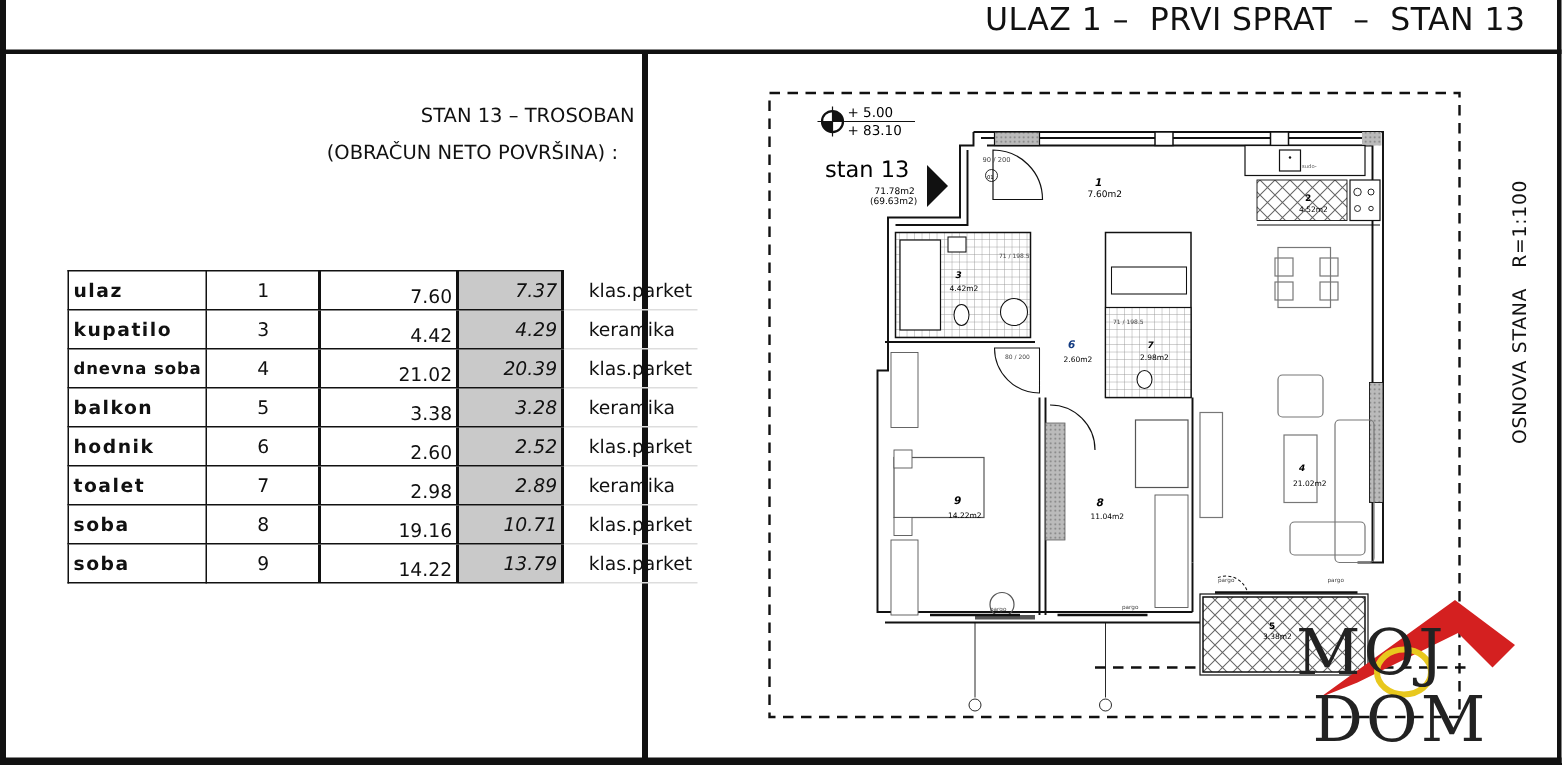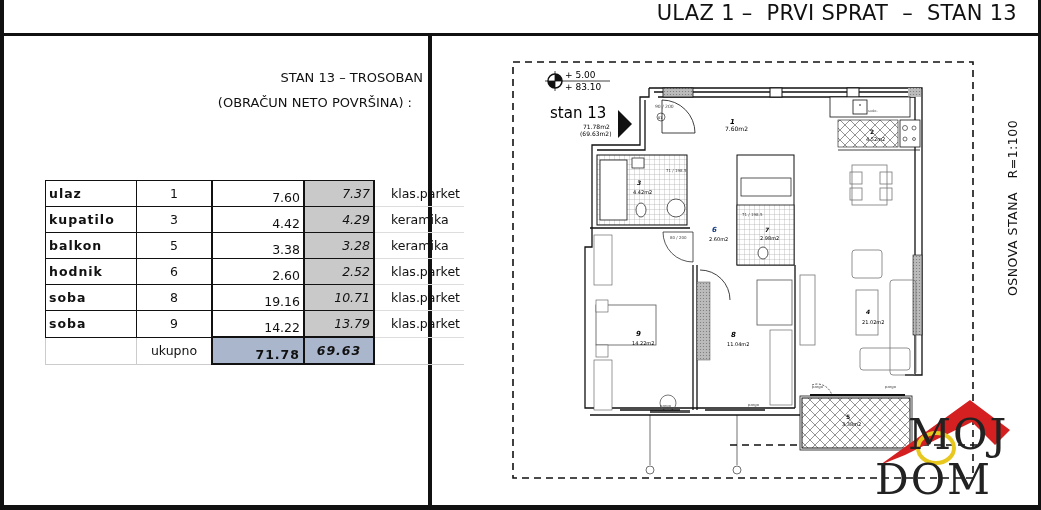--- a/index.html
+++ b/index.html
@@ -24,21 +24,21 @@
   table.areas td.neto { width:62px; text-align:right; background:#c9c9c9; font-style:italic; border-right:2px solid #111; border-left:2px solid #111; }
   table.areas td.mat { width:70px; border:none; border-bottom:1px solid #ddd; padding-left:16px; }
   table.areas tr.total td { border-color:#ccc; }
   table.areas tr.total td.bruto, table.areas tr.total td.neto { background:#a9b6cb; border:2px solid #111; font-weight:bold; letter-spacing:1px; }
   table.areas tr.total td.neto { text-align:center; font-weight:bold; }
   table.areas tr.total td.num { text-align:center; }
 
   .plan { left:510px; top:60px; }
   .scale-label { left:1005px; top:296px; transform-origin:0 0; transform:rotate(-90deg); font-size:12.5px; white-space:pre; letter-spacing:0.5px; }
   .logo { left:860px; top:400px; }
-  .logo-moj { left:908px; top:410px; font-family:"DejaVu Serif", serif; font-size:42px; letter-spacing:2px; color:#222; }
+  .logo-moj { left:864px; top:410px; font-family:"DejaVu Serif", serif; font-size:42px; letter-spacing:2px; color:#222; }
   .logo-dom { left:875px; top:455px; font-family:"DejaVu Serif", serif; font-size:42px; letter-spacing:2px; color:#222; }
 </style>
 </head>
 <body>
 
 <div class="abs frame-left"></div>
 <div class="abs frame-right"></div>
 <div class="abs frame-top"></div>
 <div class="abs frame-bottom"></div>
 <div class="abs frame-mid"></div>
@@ -58,53 +58,60 @@
         <td class="mat">klas.parket</td>
       </tr>
       <tr>
         <td class="name">kupatilo</td>
         <td class="num">3</td>
         <td class="bruto">4.42</td>
         <td class="neto">4.29</td>
         <td class="mat">keramika</td>
       </tr>
       <tr>
+        <td class="name small">dnevna soba</td>
+        <td class="num">4</td>
+        <td class="bruto">21.02</td>
+        <td class="neto">20.39</td>
+        <td class="mat">klas.parket</td>
+      </tr>
+      <tr>
         <td class="name">balkon</td>
         <td class="num">5</td>
         <td class="bruto">3.38</td>
         <td class="neto">3.28</td>
         <td class="mat">keramika</td>
       </tr>
       <tr>
         <td class="name">hodnik</td>
         <td class="num">6</td>
         <td class="bruto">2.60</td>
         <td class="neto">2.52</td>
         <td class="mat">klas.parket</td>
       </tr>
       <tr>
+        <td class="name">toalet</td>
+        <td class="num">7</td>
+        <td class="bruto">2.98</td>
+        <td class="neto">2.89</td>
+        <td class="mat">keramika</td>
+      </tr>
+      <tr>
         <td class="name">soba</td>
         <td class="num">8</td>
         <td class="bruto">19.16</td>
         <td class="neto">10.71</td>
         <td class="mat">klas.parket</td>
       </tr>
       <tr>
         <td class="name">soba</td>
         <td class="num">9</td>
         <td class="bruto">14.22</td>
         <td class="neto">13.79</td>
         <td class="mat">klas.parket</td>
-      </tr>
-      <tr class="total">
-        <td class="name"></td>
-        <td class="num">ukupno</td>
-        <td class="bruto">71.78</td>
-        <td class="neto">69.63</td>
-        <td class="mat"></td>
       </tr>
     </tbody>
 </table>
 
 <svg class="abs plan" width="470" height="420" viewBox="510 60 470 420" xmlns="http://www.w3.org/2000/svg">
   <defs>
     <pattern id="tile" width="5" height="5" patternUnits="userSpaceOnUse">
       <rect width="5" height="5" fill="#fff"></rect>
       <path d="M5 0V5M0 5H5" stroke="#999" stroke-width="0.6"></path>
     </pattern>

